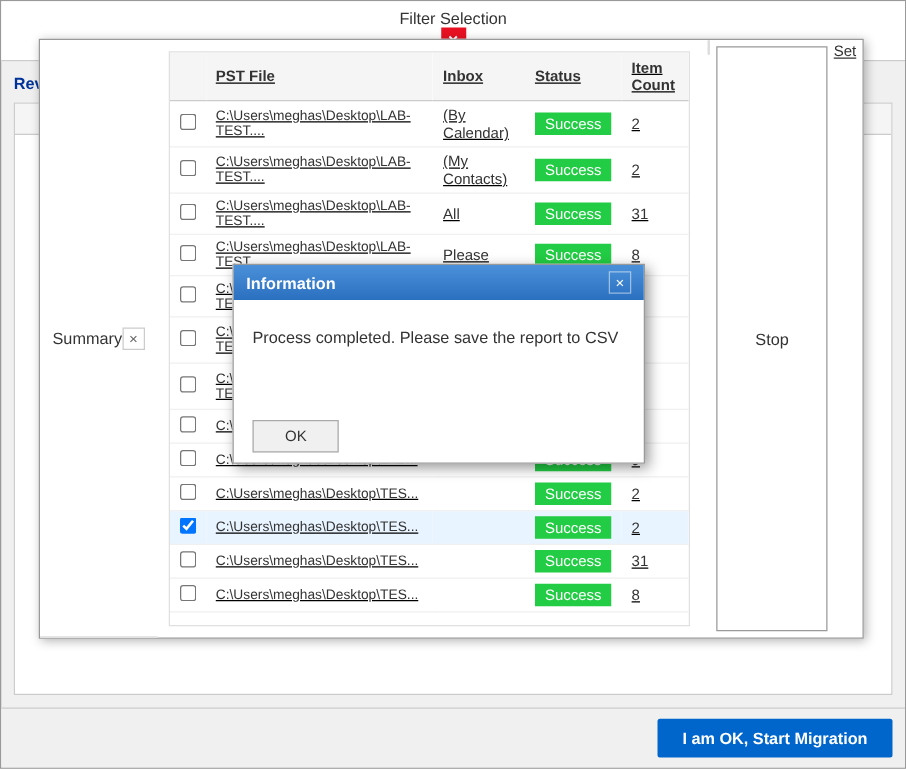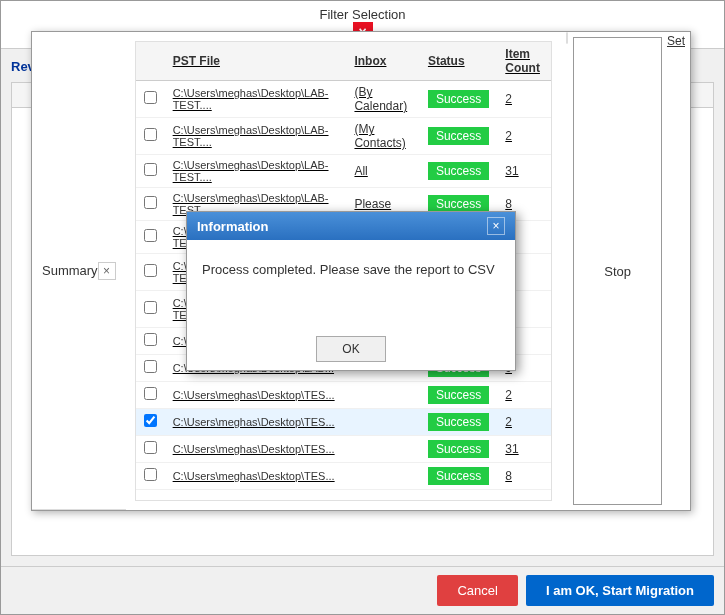--- a/index.html
+++ b/index.html
@@ -286,21 +286,21 @@
     .info-message {
       font-size: 13px;
       color: #333;
       line-height: 1.5;
       text-align: right;
     }
 
     .info-footer {
       padding: 8px 15px;
       display: flex;
-      justify-content: center;
+      justify-content: flex-start;
     }
 
     .btn-ok {
       background: #f0f0f0;
       border: 1px solid #aaa;
       padding: 5px 25px;
       cursor: pointer;
       font-size: 12px;
       color: #333;
     }
@@ -320,21 +320,20 @@
 
     <div class="outer-table-container">
       <div class="outer-table-header">
         <div class="outer-col">Folder Path</div>
         <div class="outer-col">Item Count</div>
       </div>
     </div>
   </div>
 
   <div class="footer-buttons">
-    <button class="btn-cancel">Cancel</button>
     <button class="btn-start">I am OK, Start Migration</button>
   </div>
 
   <div class="summary-overlay">
     <div class="summary-titlebar">
       <span class="summary-title">Summary</span>
       <button class="summary-close">×</button>
     </div>
 
     <div class="summary-table-container">

